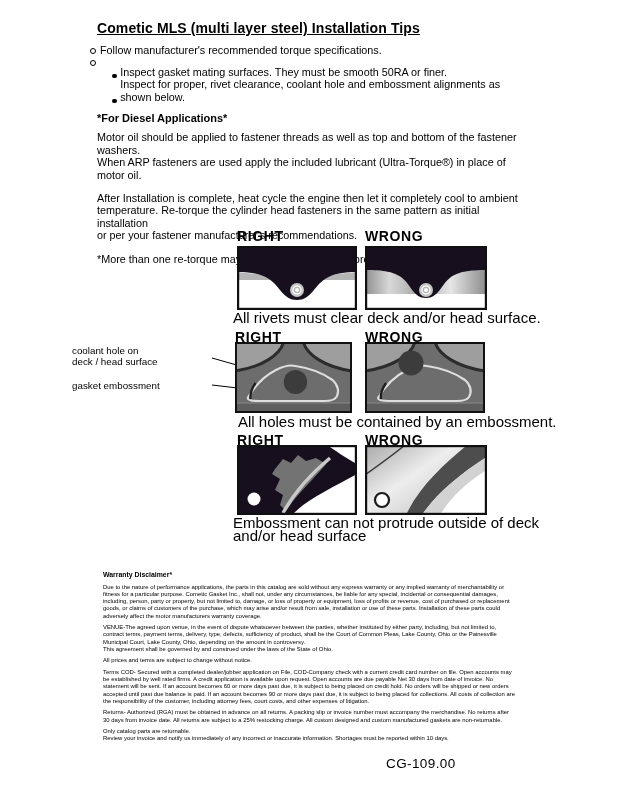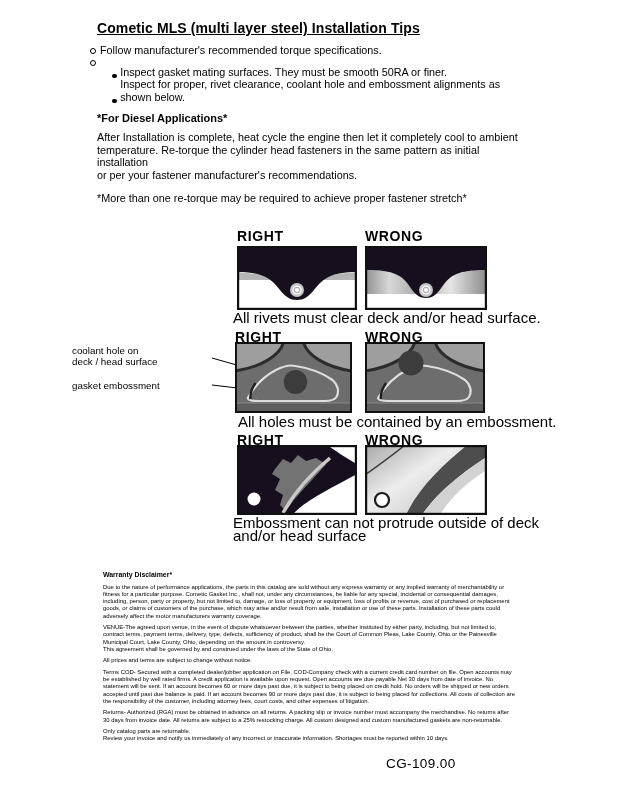--- a/index.html
+++ b/index.html
@@ -63,20 +63,22 @@
       <span>Inspect gasket mating surfaces.  They must be smooth 50RA or finer.</span>
     </div>
     <div class="tip-row sub">
       <span class="m-fill"></span>
       <span>Inspect for proper, rivet clearance, coolant hole and embossment alignments as shown below.</span>
     </div>
   </div>
 
   <div class="diesel">
     <h2>*For Diesel Applications*</h2>
+    <p>Motor oil should be applied to fastener threads as well as top and bottom of the fastener washers.
+When ARP fasteners are used apply the included lubricant (Ultra-Torque®) in place of motor oil.</p>
     <p>After Installation is complete, heat cycle the engine then let it completely cool to ambient
 temperature. Re-torque the cylinder head fasteners in the same pattern as initial installation
 or per your fastener manufacturer's recommendations.</p>
     <p class="note">*More than one re-torque may be required to achieve proper fastener stretch*</p>
   </div>
 
   <div class="fig-row" id="row1">
     <div class="rw-label" style="left:237px;top:0;width:120px">RIGHT</div>
     <div class="rw-label" style="left:365px;top:0;width:122px">WRONG</div>
 

